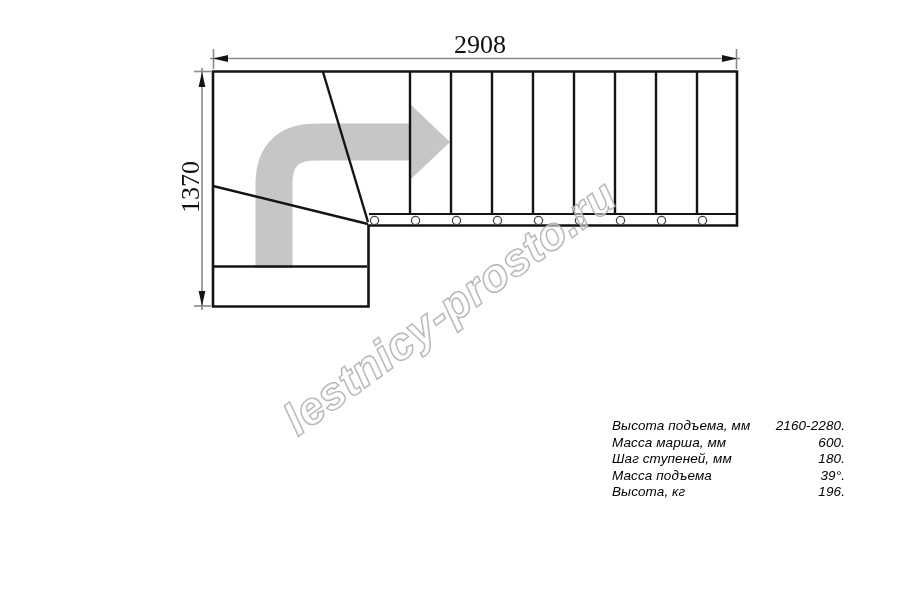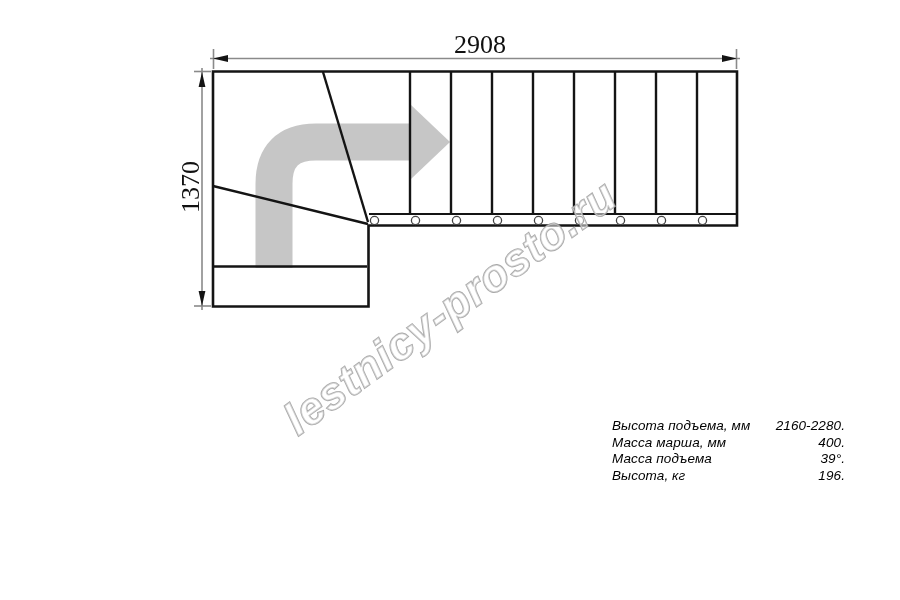--- a/index.html
+++ b/index.html
@@ -108,21 +108,25 @@
     <text class="wm" x="450" y="307" text-anchor="middle" dominant-baseline="central" transform="rotate(-36 450 307)" fill="#ffffff" fill-opacity="0.5" stroke-width="1.7" stroke-opacity="0.85" stroke="#9a9a9a">lestnicy-prosto.ru</text>
   </svg>
 
   <div class="specs">
     <div class="spec-row">
       <span>Высота подъема, мм</span>
       <span class="val">2160-2280.</span>
     </div>
     <div class="spec-row">
       <span>Масса марша, мм</span>
-      <span class="val">400.</span>
+      <span class="val">600.</span>
+    </div>
+    <div class="spec-row">
+      <span>Шаг ступеней, мм</span>
+      <span class="val">180.</span>
     </div>
     <div class="spec-row">
       <span>Масса подъема</span>
       <span class="val">39°.</span>
     </div>
     <div class="spec-row">
       <span>Высота, кг</span>
       <span class="val">196.</span>
     </div>
   </div>

